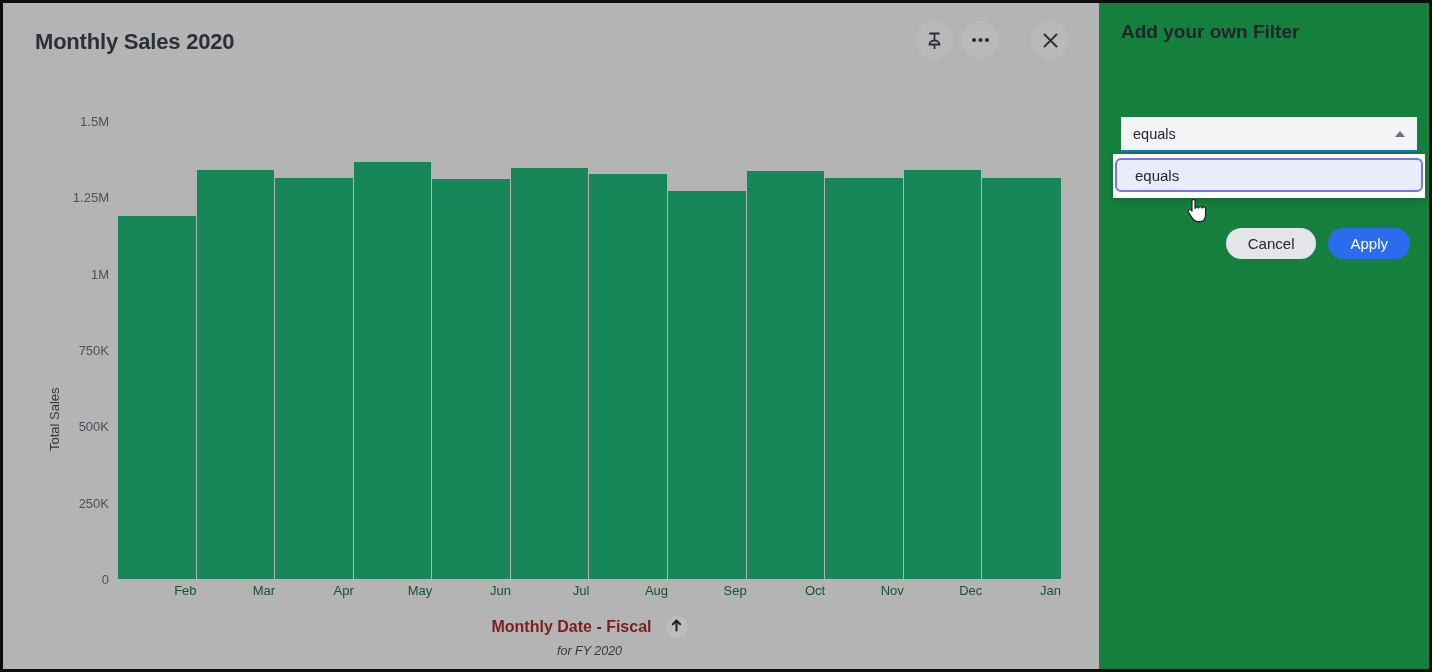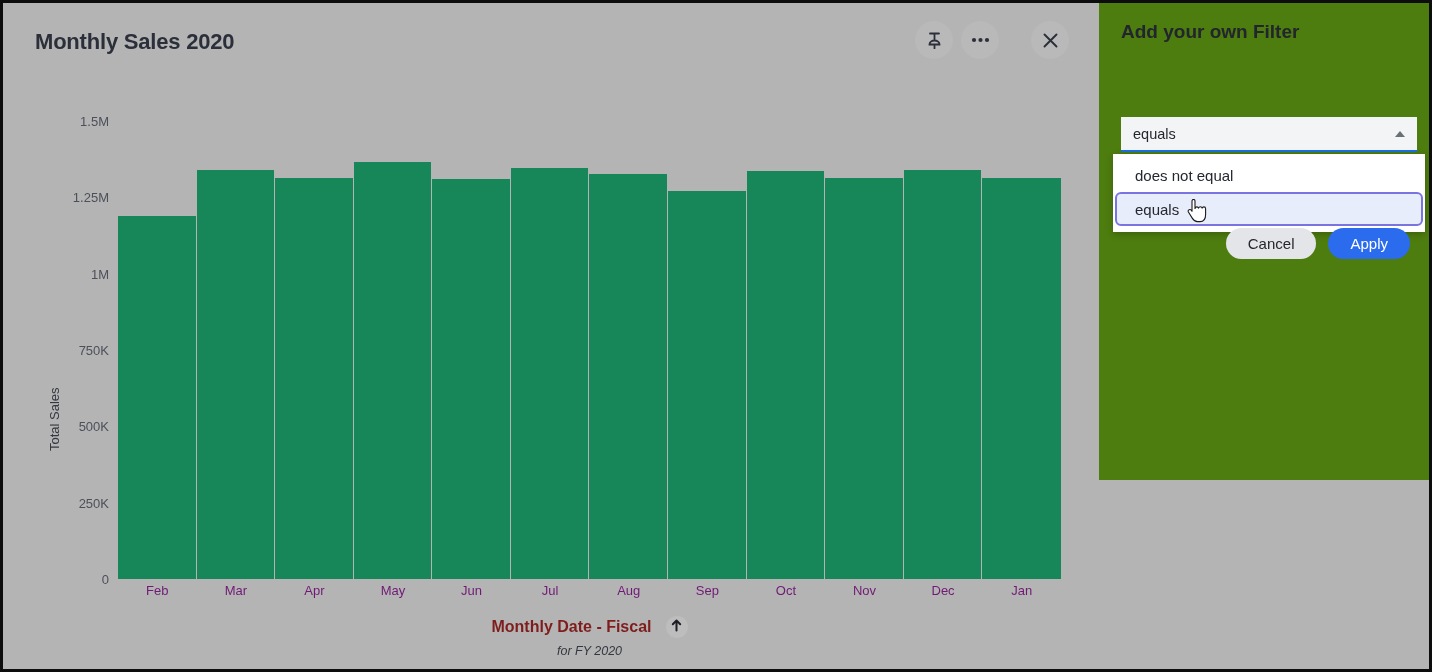--- a/index.html
+++ b/index.html
@@ -157,23 +157,23 @@
 
   .x-labels {
     position: absolute;
     left: 115px;
     top: 462px;
     width: 943px;
     display: flex;
   }
   .x-label {
     flex: 1 1 0;
-    text-align: center;
+    text-align: right;
     font-size: 13px;
-    color: #701a75;
+    color: #14532d;
   }
 
   .x-title-row {
     position: absolute;
     left: 115px;
     top: 495px;
     width: 943px;
     display: flex;
     align-items: center;
     justify-content: center;
@@ -203,22 +203,22 @@
     font-style: italic;
     color: #33373f;
   }
 
   
   .panel {
     position: absolute;
     right: 0;
     top: 0;
     width: 330px;
-    height: 477px;
-    background: #4d7c0f;
+    height: 666px;
+    background: #15803d;
     box-sizing: border-box;
     text-decoration: underline;
   }
   .panel-title {
     position: absolute;
     left: 22px;
     top: 18px;
     font-size: 19px;
     font-weight: bold;
     color: #22252d;
@@ -445,21 +445,20 @@
 
     <div class="panel-title">Add your own Filter</div>
 
 
     <div class="select select-operator">
       <span class="value">equals</span>
       <span class="caret-up"></span>
     </div>
 
     <div class="dropdown">
-        <div class="option">does not equal</div>
         <div class="option selected">equals</div>
       </div>
 
     <div class="panel-buttons">
       <div class="btn btn-cancel">Cancel</div>
       <div class="btn btn-apply">Apply</div>
     </div>
   </div>
 
   <div class="cursor">

